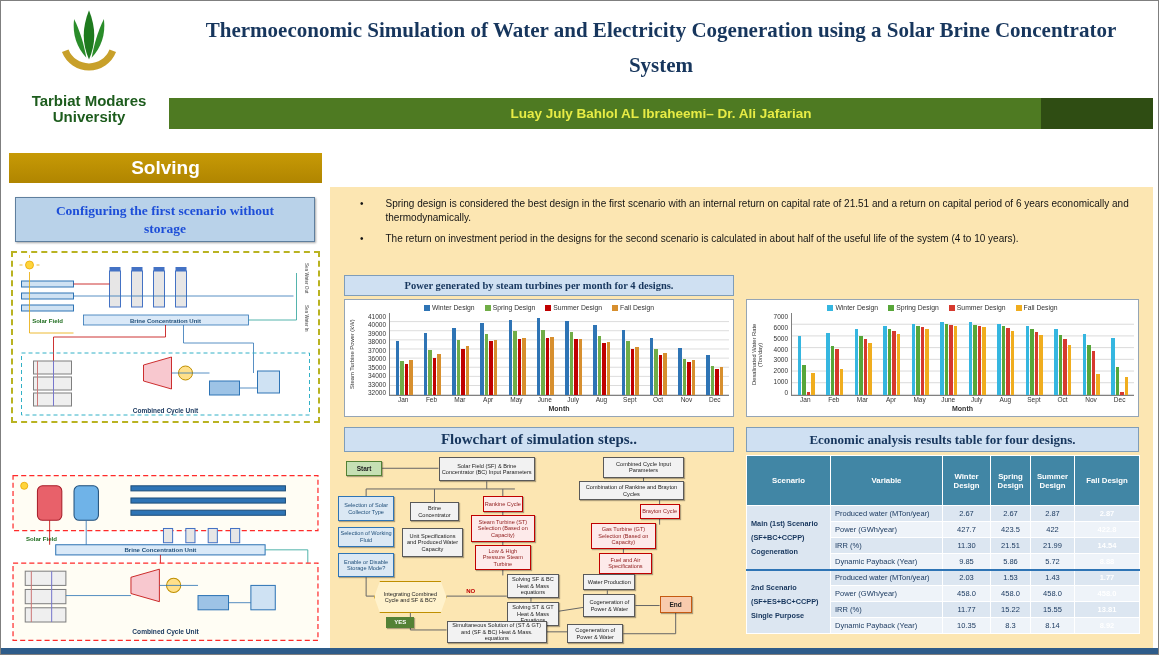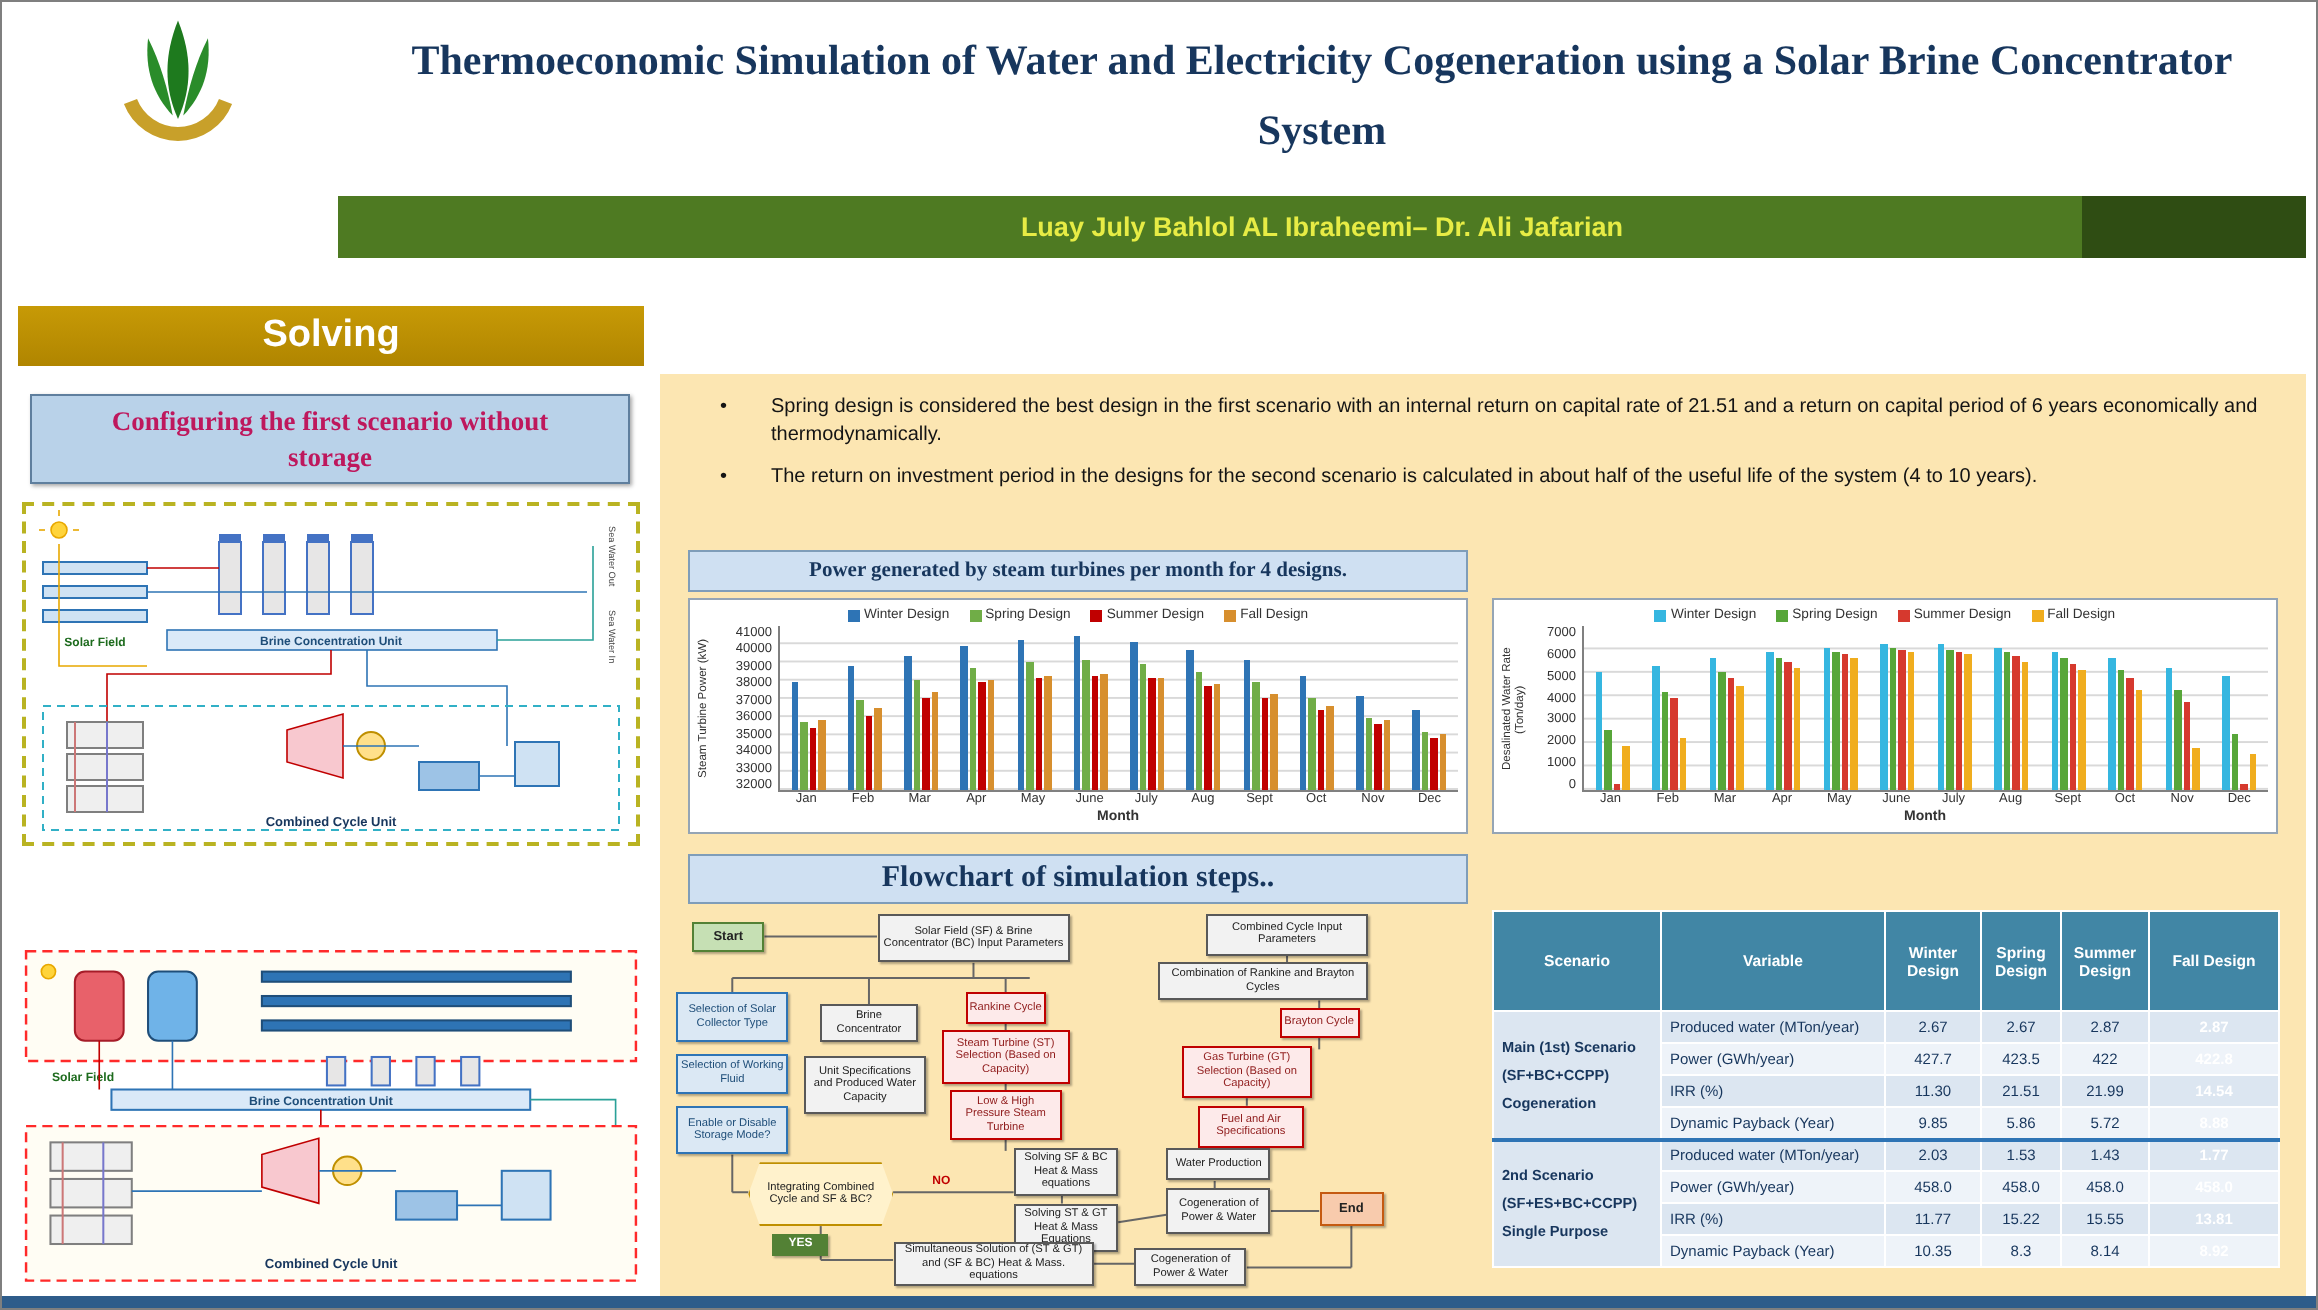--- a/index.html
+++ b/index.html
@@ -18,21 +18,21 @@
   .bar-end{position:absolute;right:0;top:0;width:112px;height:31px;background:#2f4d13;}
 
   
   .sec-h{position:absolute;height:30px;background:linear-gradient(#c79a06,#b08500);color:#fff;
          font-weight:bold;font-size:19px;display:flex;align-items:center;justify-content:center;}
   #methods-h{left:8px;top:152px;width:313px;}
   #outcomes-h{left:329px;top:152px;width:823px;}
 
   
   .blue-box{background:#b9d2e9;border:1px solid #5f7f9e;box-shadow:1px 1px 2px rgba(0,0,0,.35);
-            color:#be185d;font-family:"Liberation Serif",serif;font-weight:bold;text-align:center;}
+            color:#1d4ed8;font-family:"Liberation Serif",serif;font-weight:bold;text-align:center;}
   #m-title1{position:absolute;left:14px;top:196px;width:300px;font-size:13.5px;padding:4px 26px;line-height:1.3;}
   #m-title2{position:absolute;left:14px;top:428px;width:300px;font-size:13.5px;padding:4px 26px;line-height:1.3;}
   #diagram1{position:absolute;left:10px;top:250px;width:309px;height:172px;border:2px dashed #b9b322;background:#fff;}
   #diagram2{position:absolute;left:10px;top:472px;width:309px;height:174px;background:#fff;}
   #diagram1 svg,#diagram2 svg{width:100%;height:100%;display:block;}
 
   
   #outcomes-body{position:absolute;left:329px;top:186px;width:823px;height:462px;background:#fce6b2;}
   .bullets{position:absolute;left:30px;top:10px;width:770px;font-size:10px;color:#141414;line-height:1.4;}
   .bullet{display:flex;gap:22px;margin-bottom:7px;}
@@ -103,20 +103,24 @@
 
 <div class="poster">
 
   <div class="logo">
     <svg viewBox="0 0 100 100">
       <path d="M23,52 a29,29 0 0 0 54,0" fill="none" stroke="#c8a02a" stroke-width="8"></path>
       <path d="M50,6 C42,26 42,44 50,62 C58,44 58,26 50,6 Z" fill="#1e7a1e"></path>
       <path d="M33,16 C31,34 36,48 47,60 C44,44 40,30 33,16 Z" fill="#2a8c2a"></path>
       <path d="M67,16 C69,34 64,48 53,60 C56,44 60,30 67,16 Z" fill="#2a8c2a"></path>
     </svg>
+    <div class="uni-name">
+      <div>Tarbiat Modares</div>
+      <div>University</div>
+    </div>
   </div>
 
   <h1 class="title">
     <span>Thermoeconomic Simulation of Water and Electricity Cogeneration using a Solar Brine Concentrator</span><br>
     <span>System</span>
   </h1>
 
   <div class="author-bar">
     <span>Luay July Bahlol  AL Ibraheemi– Dr. Ali Jafarian</span>
     <span class="bar-end"></span>
@@ -485,20 +489,21 @@
           <div>Aug</div>
           <div>Sept</div>
           <div>Oct</div>
           <div>Nov</div>
           <div>Dec</div>
         </div>
       <div class="xtitle">Month</div>
     </div>
 
     <div id="flow-title" class="chart-title">Flowchart of simulation steps..</div>
+    <div id="table-title" class="chart-title">Economic analysis results table for four designs.</div>
 
     <div id="flow-panel">
       <svg class="fc-lines" viewBox="0 0 100 100" preserveAspectRatio="none">
         <g stroke="#666" stroke-width="1" vector-effect="non-scaling-stroke">
           <line x1="11" y1="6" x2="25" y2="6" vector-effect="non-scaling-stroke"></line>
           <line x1="37" y1="13" x2="37" y2="17" vector-effect="non-scaling-stroke"></line>
           <line x1="7" y1="17" x2="44" y2="17" vector-effect="non-scaling-stroke"></line>
           <line x1="7" y1="17" x2="7" y2="21" vector-effect="non-scaling-stroke"></line>
           <line x1="24" y1="17" x2="24" y2="24" vector-effect="non-scaling-stroke"></line>
           <line x1="41" y1="17" x2="41" y2="21" vector-effect="non-scaling-stroke"></line>

